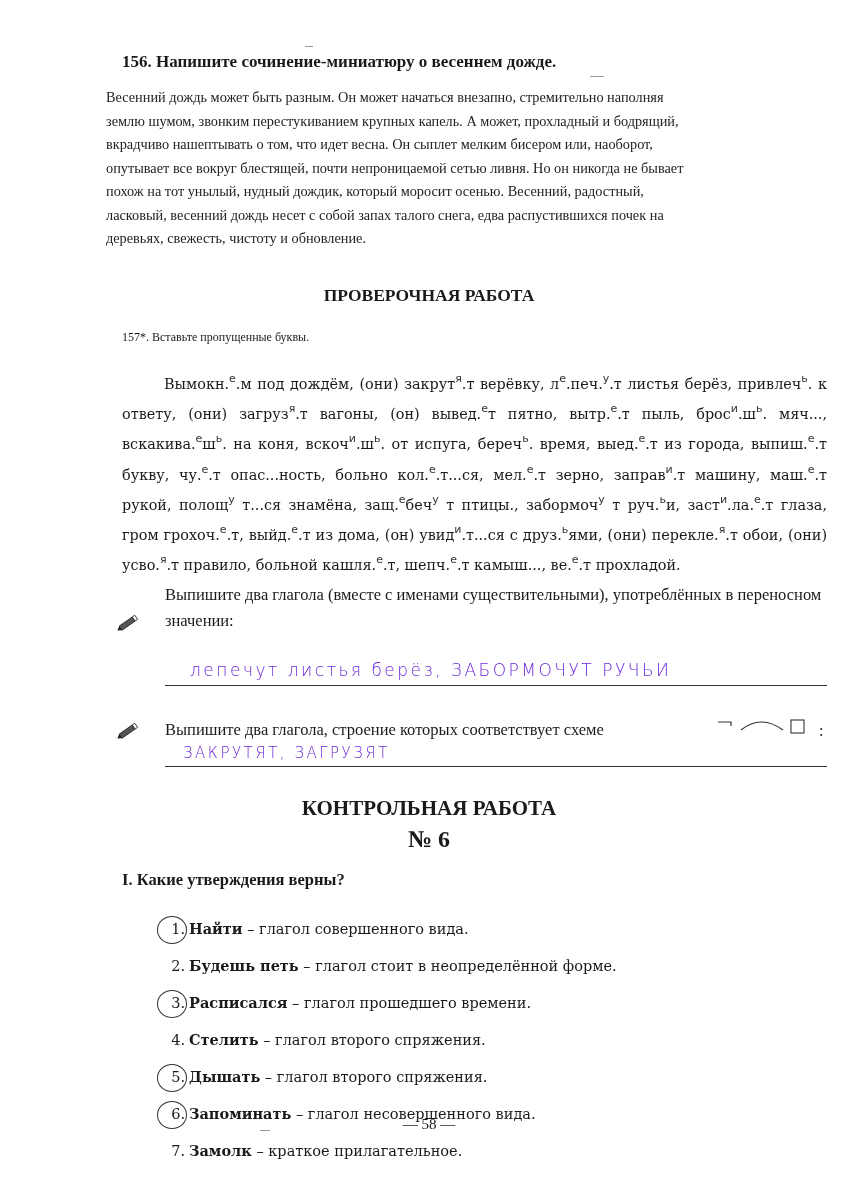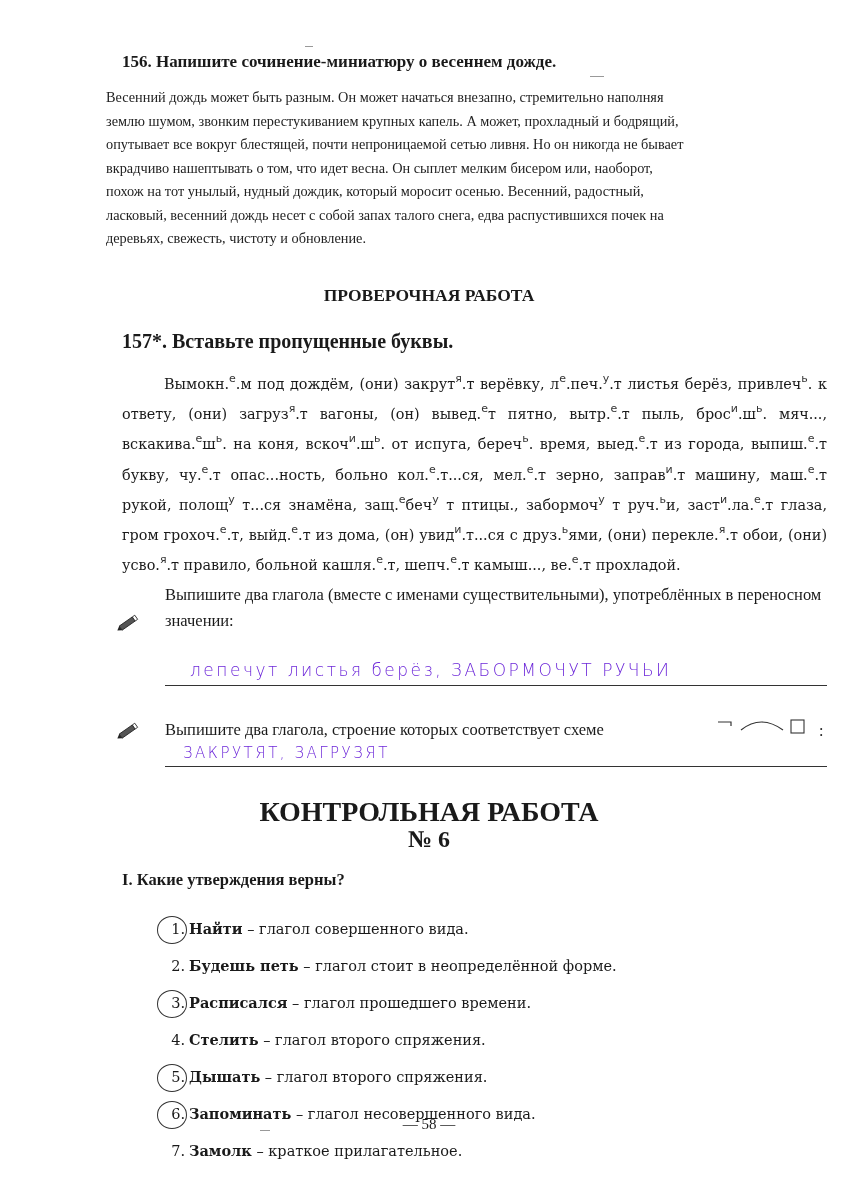--- a/index.html
+++ b/index.html
@@ -4,24 +4,24 @@
 <style>
   html, body { margin: 0; padding: 0; background: #ffffff; }
   body { width: 858px; height: 1203px; position: relative; overflow: hidden; color: #1a1a1a; }
   .page { position: absolute; left: 0; top: 0; width: 858px; height: 1203px; }
 
   .ex156-title { position: absolute; left: 122px; top: 52px; font-family: "Liberation Serif", serif; font-weight: bold; font-size: 17px; }
   .essay { position: absolute; left: 106px; top: 86px; width: 690px; font-family: "Liberation Serif", serif; font-size: 14.3px; line-height: 23.5px; color: #222; }
 
   .heading { position: absolute; left: 0; width: 858px; text-align: center; font-family: "Liberation Serif", serif; font-weight: bold; }
   .h-check { top: 285px; font-size: 17.5px; }
-  .h-control { top: 796px; font-size: 28px; }
+  .h-control { top: 796px; font-size: 21px; }
   .h-num { top: 826px; font-size: 24px; }
 
-  .ex157-title { position: absolute; left: 122px; top: 330px; font-family: "Liberation Serif", serif; font-weight: bold; font-size: 20px; }
+  .ex157-title { position: absolute; left: 122px; top: 330px; font-family: "Liberation Serif", serif; font-weight: normal; font-size: 12px; }
   .exercise { position: absolute; left: 122px; top: 370px; width: 705px; font-family: "DejaVu Serif", serif; font-size: 14.4px; line-height: 28.2px; text-align: justify; color: #1a1a1a; }
   .exercise p { margin: 0; text-indent: 42px; }
   .hw { font-family: "DejaVu Sans", sans-serif; font-size: 11px; position: relative; top: -7px; color: #333; }
 
   .task { position: absolute; left: 165px; font-family: "Liberation Serif", serif; font-size: 16.5px; color: #1a1a1a; }
   .task1 { top: 582px; width: 665px; line-height: 26px; }
   .task2 { top: 720px; width: 665px; }
   .pencil { position: absolute; width: 26px; height: 18px; }
   .pencil1 { left: 115px; top: 614px; }
   .pencil2 { left: 115px; top: 722px; }
@@ -47,22 +47,22 @@
 </style>
 </head>
 <body>
 
 <div class="page">
 
   <div class="ex156-title">156. Напишите сочинение-миниатюру о весеннем дожде.</div>
   <div class="essay" id="essay">
       <div>Весенний дождь может быть разным. Он может начаться внезапно, стремительно наполняя</div>
       <div>землю шумом, звонким перестукиванием крупных капель. А может, прохладный и бодрящий,</div>
+      <div>вкрадчиво нашептывать о том, что идет весна. Он сыплет мелким бисером или, наоборот,</div>
       <div>опутывает все вокруг блестящей, почти непроницаемой сетью ливня. Но он никогда не бывает</div>
-      <div>вкрадчиво нашептывать о том, что идет весна. Он сыплет мелким бисером или, наоборот,</div>
       <div>похож на тот унылый, нудный дождик, который моросит осенью. Весенний, радостный,</div>
       <div>ласковый, весенний дождь несет с собой запах талого снега, едва распустившихся почек на</div>
       <div>деревьях, свежесть, чистоту и обновление.</div>
     </div>
 
   <div class="heading h-check">ПРОВЕРОЧНАЯ РАБОТА</div>
   <div class="ex157-title">157*. Вставьте пропущенные буквы.</div>
   <div class="exercise">
       <p id="fillin"><span>Вымокн.</span><span class="hw">е</span><span>.м под дождём, (они) закрут</span><span class="hw">я</span><span>.т верёвку, л</span><span class="hw">е</span><span>.печ.</span><span class="hw">у</span><span>.т листья берёз, привлеч</span><span class="hw">ь</span><span>. к ответу, (они) загруз</span><span class="hw">я</span><span>.т вагоны, (он) вывед.</span><span class="hw">е</span><span>т пятно, вытр.</span><span class="hw">е</span><span>.т пыль, брос</span><span class="hw">и</span><span>.ш</span><span class="hw">ь</span><span>. мяч..., вскакива.</span><span class="hw">е</span><span>ш</span><span class="hw">ь</span><span>. на коня, вскоч</span><span class="hw">и</span><span>.ш</span><span class="hw">ь</span><span>. от испуга, береч</span><span class="hw">ь</span><span>. время, выед.</span><span class="hw">е</span><span>.т из города, выпиш.</span><span class="hw">е</span><span>.т букву, чу.</span><span class="hw">е</span><span>.т опас...ность, больно кол.</span><span class="hw">е</span><span>.т...ся, мел.</span><span class="hw">е</span><span>.т зерно, заправ</span><span class="hw">и</span><span>.т машину, маш.</span><span class="hw">е</span><span>.т рукой, полощ</span><span class="hw">у</span><span> т...ся знамёна, защ.</span><span class="hw">е</span><span>беч</span><span class="hw">у</span><span> т птицы., забормоч</span><span class="hw">у</span><span> т руч.</span><span class="hw">ь</span><span>и, заст</span><span class="hw">и</span><span>.ла.</span><span class="hw">е</span><span>.т глаза, гром грохоч.</span><span class="hw">е</span><span>.т, выйд.</span><span class="hw">е</span><span>.т из дома, (он) увид</span><span class="hw">и</span><span>.т...ся с друз.</span><span class="hw">ь</span><span>ями, (они) перекле.</span><span class="hw">я</span><span>.т обои, (они) усво.</span><span class="hw">я</span><span>.т правило, больной кашля.</span><span class="hw">е</span><span>.т, шепч.</span><span class="hw">е</span><span>.т камыш..., ве.</span><span class="hw">е</span><span>.т прохладой.</span></p>
     </div>

